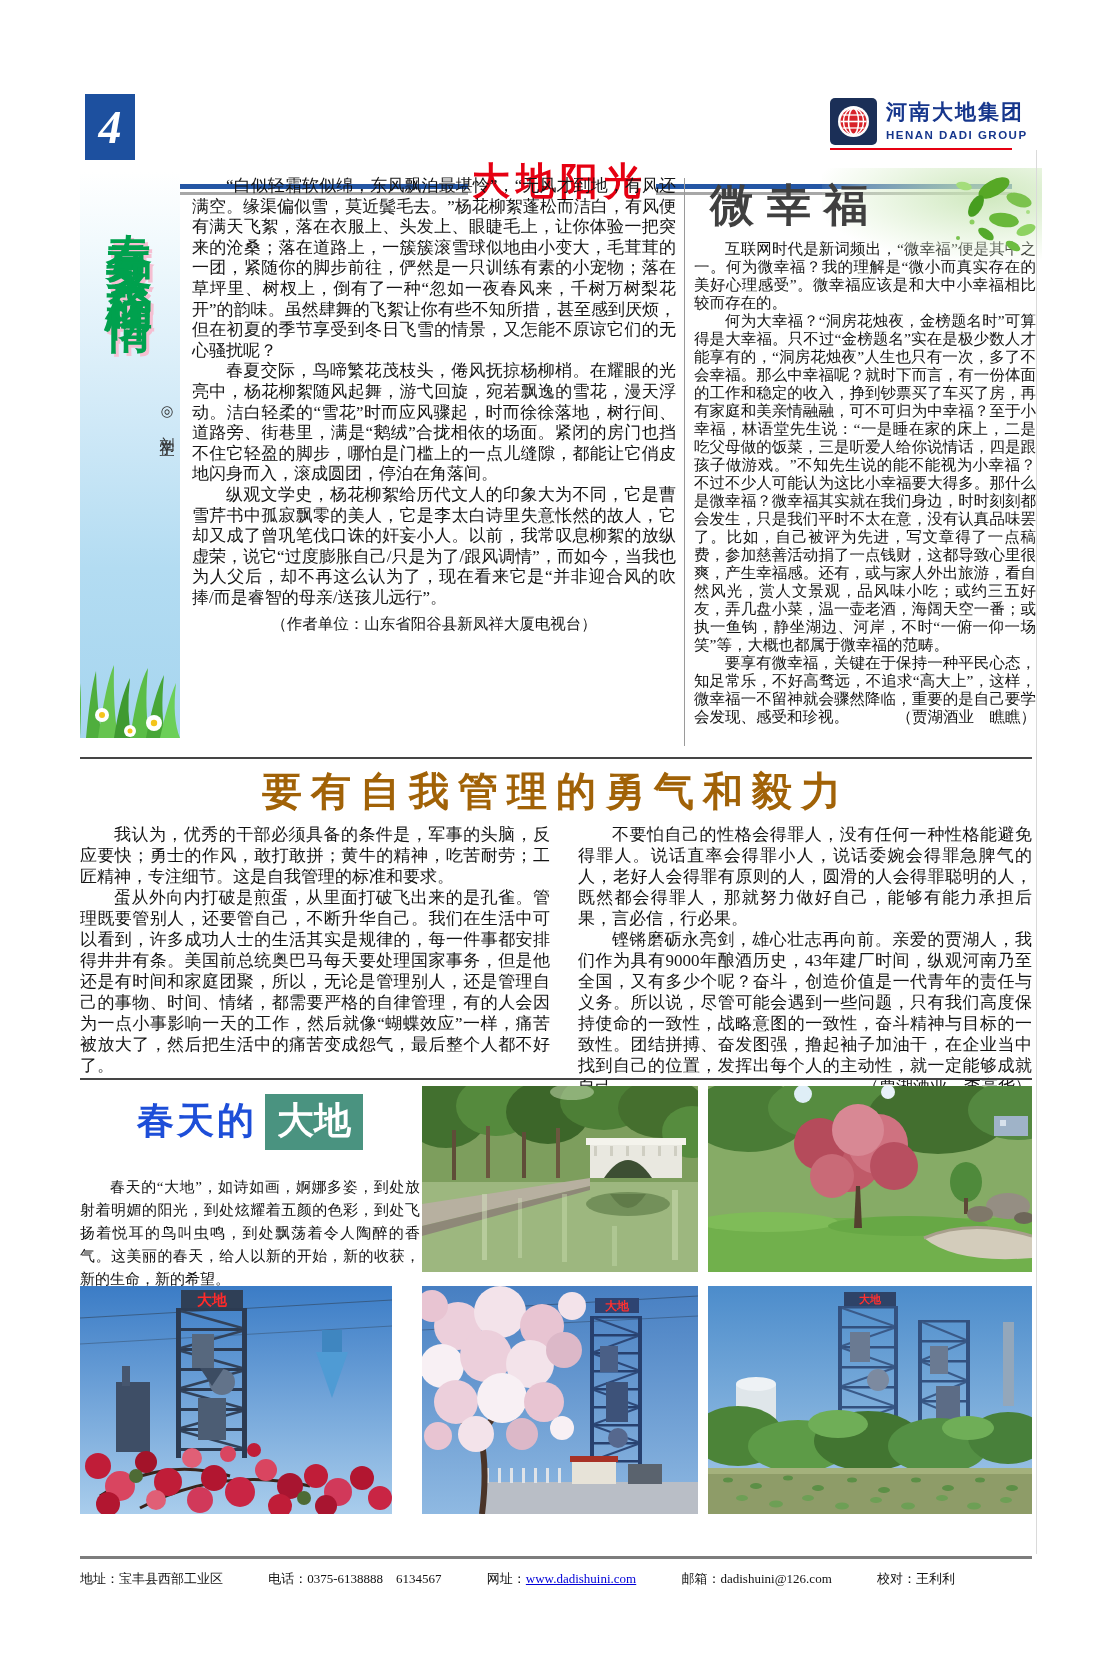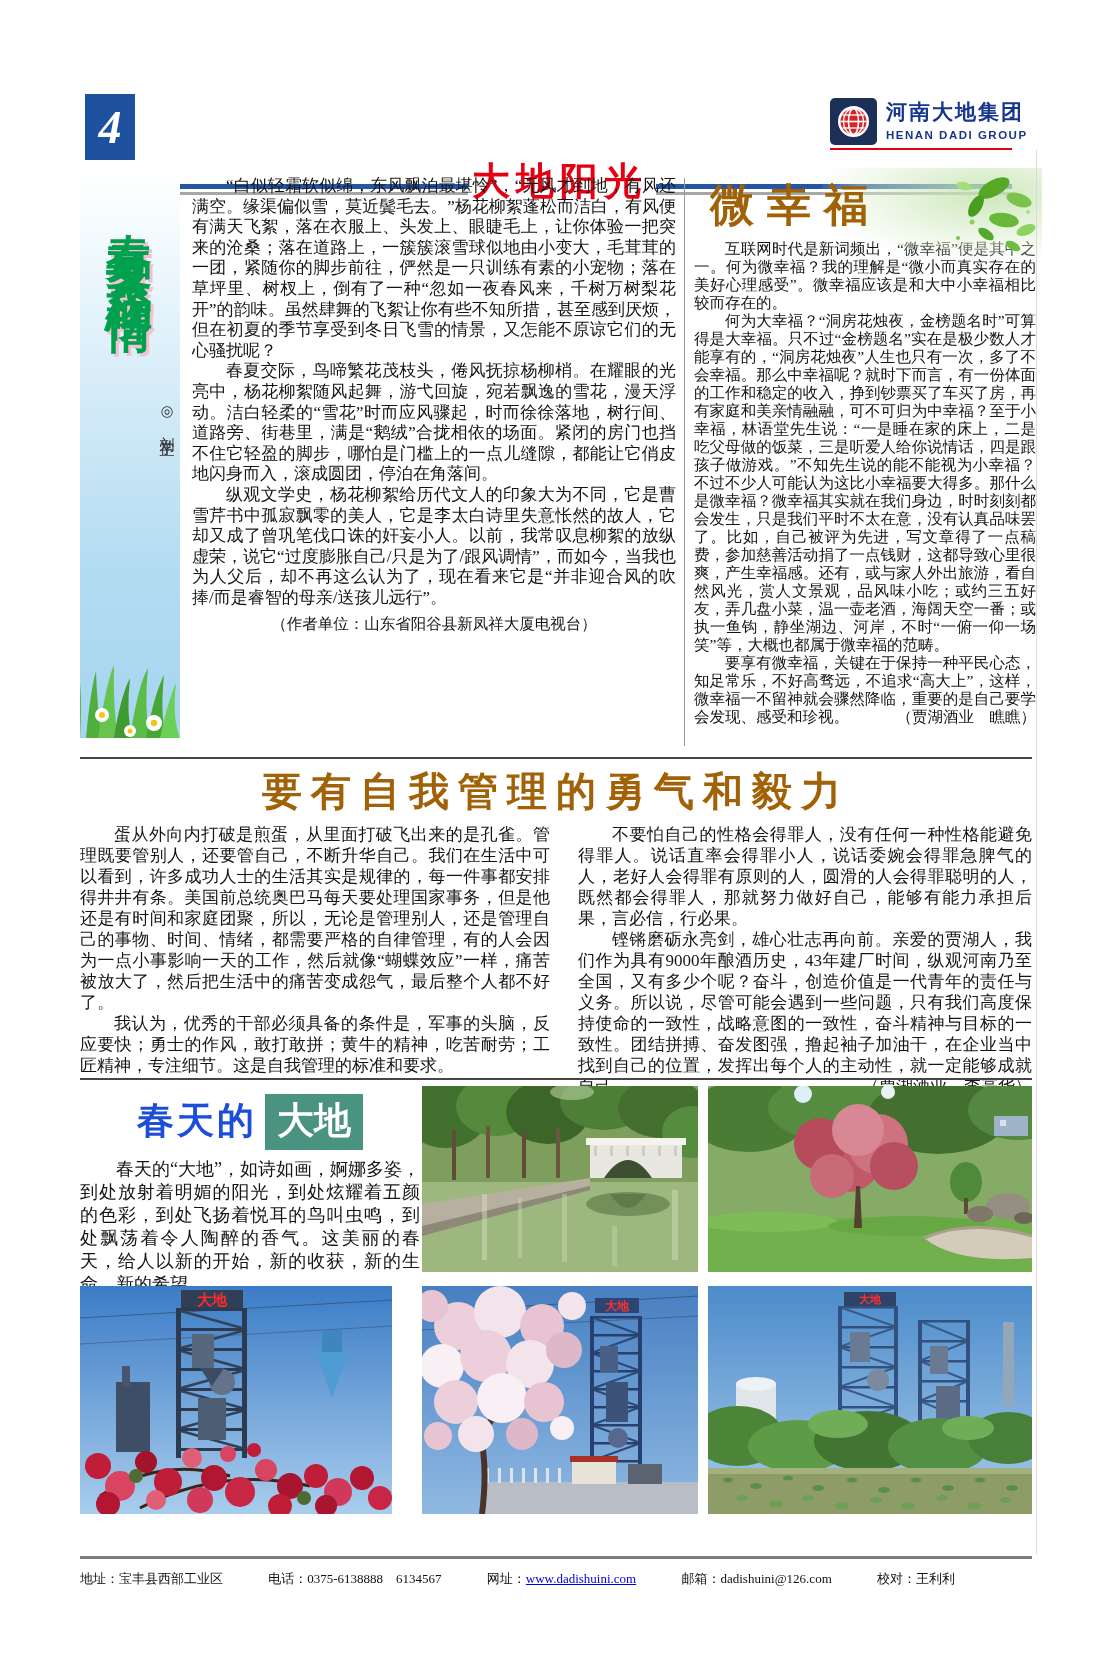--- a/index.html
+++ b/index.html
@@ -36,41 +36,41 @@
   .col-main p{margin:0;font-size:17px;line-height:20.6px;text-align:justify;text-indent:2em;}
   .attr-center{margin-top:6px;text-align:center;font-size:15.5px;}
 
   .vdiv{left:684px;top:178px;width:1px;height:568px;background:#9a9a9a;}
 
   .col-right{left:694px;top:174px;width:342px;}
   .mh-head{position:relative;height:66px;}
   .mh-glow{position:absolute;right:-6px;top:-6px;width:220px;height:92px;
            background:radial-gradient(ellipse at 75% 30%,rgba(198,228,178,.85),rgba(225,242,214,.4) 55%,transparent 75%);}
   .mh-leaves{position:absolute;right:0;top:-2px;width:160px;height:90px;}
-  .mh-title{position:absolute;left:16px;top:2px;color:#a16207;
+  .mh-title{position:absolute;left:16px;top:2px;color:#404040;
             font:bold 44px "Liberation Sans","DejaVu Sans",sans-serif;letter-spacing:13px;}
   .col-right p{margin:0;font-size:15.5px;line-height:18px;text-align:justify;text-indent:2em;}
   .fl-attr{float:right;text-indent:0;}
 
   .hrule{left:80px;width:952px;height:2px;background:#454545;}
 
   
   .mid-title{left:80px;top:764px;width:952px;text-align:center;color:#a16207;
              font:900 40px "Liberation Sans","DejaVu Sans",sans-serif;letter-spacing:9px;}
   .mid-col p{margin:0;font-size:17px;line-height:21px;text-align:justify;text-indent:2em;}
   .mid-left{left:80px;top:824px;width:470px;}
   .mid-right{left:578px;top:824px;width:454px;}
 
   
   .spring{left:80px;top:1090px;width:340px;}
   .spring-title{text-align:center;margin-top:4px;white-space:nowrap;}
   .sp-prefix{font:bold 37px "Liberation Sans","DejaVu Sans",sans-serif;color:#1d4ed8;letter-spacing:3px;}
   .sp-box{font:bold 37px "Liberation Sans","DejaVu Sans",sans-serif;color:#fff;background:#4a9380;
           padding:2px 12px 4px 12px;margin-left:8px;display:inline-block;}
-  .spring p{margin:8px 0 0 0;font-size:18px;line-height:23px;text-align:justify;text-indent:2em;}
+  .spring p{margin:26px 0 0 0;font-size:15px;line-height:23px;text-align:justify;text-indent:2em;}
 
   .photo{overflow:hidden;}
   .photo svg{display:block;width:100%;height:100%;}
   .ph-canal{left:422px;top:1086px;width:276px;height:186px;}
   .ph-maple{left:708px;top:1086px;width:324px;height:186px;}
   .ph-tower{left:80px;top:1286px;width:312px;height:228px;}
   .ph-blossom{left:422px;top:1286px;width:276px;height:228px;}
   .ph-pond{left:708px;top:1286px;width:324px;height:228px;}
 
   
@@ -175,22 +175,22 @@
     <p>互联网时代是新词频出，“微幸福”便是其中之一。何为微幸福？我的理解是“微小而真实存在的美好心理感受”。微幸福应该是和大中小幸福相比较而存在的。</p>
     <p>何为大幸福？“洞房花烛夜，金榜题名时”可算得是大幸福。只不过“金榜题名”实在是极少数人才能享有的，“洞房花烛夜”人生也只有一次，多了不会幸福。那么中幸福呢？就时下而言，有一份体面的工作和稳定的收入，挣到钞票买了车买了房，再有家庭和美亲情融融，可不可归为中幸福？至于小幸福，林语堂先生说：“一是睡在家的床上，二是吃父母做的饭菜，三是听爱人给你说情话，四是跟孩子做游戏。”不知先生说的能不能视为小幸福？不过不少人可能认为这比小幸福要大得多。那什么是微幸福？微幸福其实就在我们身边，时时刻刻都会发生，只是我们平时不太在意，没有认真品味罢了。比如，自己被评为先进，写文章得了一点稿费，参加慈善活动捐了一点钱财，这都导致心里很爽，产生幸福感。还有，或与家人外出旅游，看自然风光，赏人文景观，品风味小吃；或约三五好友，弄几盘小菜，温一壶老酒，海阔天空一番；或执一鱼钩，静坐湖边、河岸，不时“一俯一仰一场笑”等，大概也都属于微幸福的范畴。</p>
     <p><span>要享有微幸福，关键在于保持一种平民心态，知足常乐，不好高骛远，不追求“高大上”，这样，微幸福一不留神就会骤然降临，重要的是自己要学会发现、感受和珍视。</span><span class="fl-attr">（贾湖酒业　瞧瞧）</span></p>
   </div>
 
   <div class="abs hrule" style="top:757px;"></div>
 
   <div class="abs mid-title">要有自我管理的勇气和毅力</div>
 
   <div class="abs mid-col mid-left">
+    <p>我认为，优秀的干部必须具备的条件是，军事的头脑，反应要快；勇士的作风，敢打敢拼；黄牛的精神，吃苦耐劳；工匠精神，专注细节。这是自我管理的标准和要求。</p>
     <p>蛋从外向内打破是煎蛋，从里面打破飞出来的是孔雀。管理既要管别人，还要管自己，不断升华自己。我们在生活中可以看到，许多成功人士的生活其实是规律的，每一件事都安排得井井有条。美国前总统奥巴马每天要处理国家事务，但是他还是有时间和家庭团聚，所以，无论是管理别人，还是管理自己的事物、时间、情绪，都需要严格的自律管理，有的人会因为一点小事影响一天的工作，然后就像“蝴蝶效应”一样，痛苦被放大了，然后把生活中的痛苦变成怨气，最后整个人都不好了。</p>
-    <p>我认为，优秀的干部必须具备的条件是，军事的头脑，反应要快；勇士的作风，敢打敢拼；黄牛的精神，吃苦耐劳；工匠精神，专注细节。这是自我管理的标准和要求。</p>
   </div>
   <div class="abs mid-col mid-right">
     <p>不要怕自己的性格会得罪人，没有任何一种性格能避免得罪人。说话直率会得罪小人，说话委婉会得罪急脾气的人，老好人会得罪有原则的人，圆滑的人会得罪聪明的人，既然都会得罪人，那就努力做好自己，能够有能力承担后果，言必信，行必果。</p>
     <p><span>铿锵磨砺永亮剑，雄心壮志再向前。亲爱的贾湖人，我们作为具有9000年酿酒历史，43年建厂时间，纵观河南乃至全国，又有多少个呢？奋斗，创造价值是一代青年的责任与义务。所以说，尽管可能会遇到一些问题，只有我们高度保持使命的一致性，战略意图的一致性，奋斗精神与目标的一致性。团结拼搏、奋发图强，撸起袖子加油干，在企业当中找到自己的位置，发挥出每个人的主动性，就一定能够成就自己。</span><span class="fl-attr">（贾湖酒业　李亮华）</span></p>
   </div>
 
   <div class="abs hrule" style="top:1078px;"></div>
 
   <div class="abs spring">
     <div class="spring-title">

